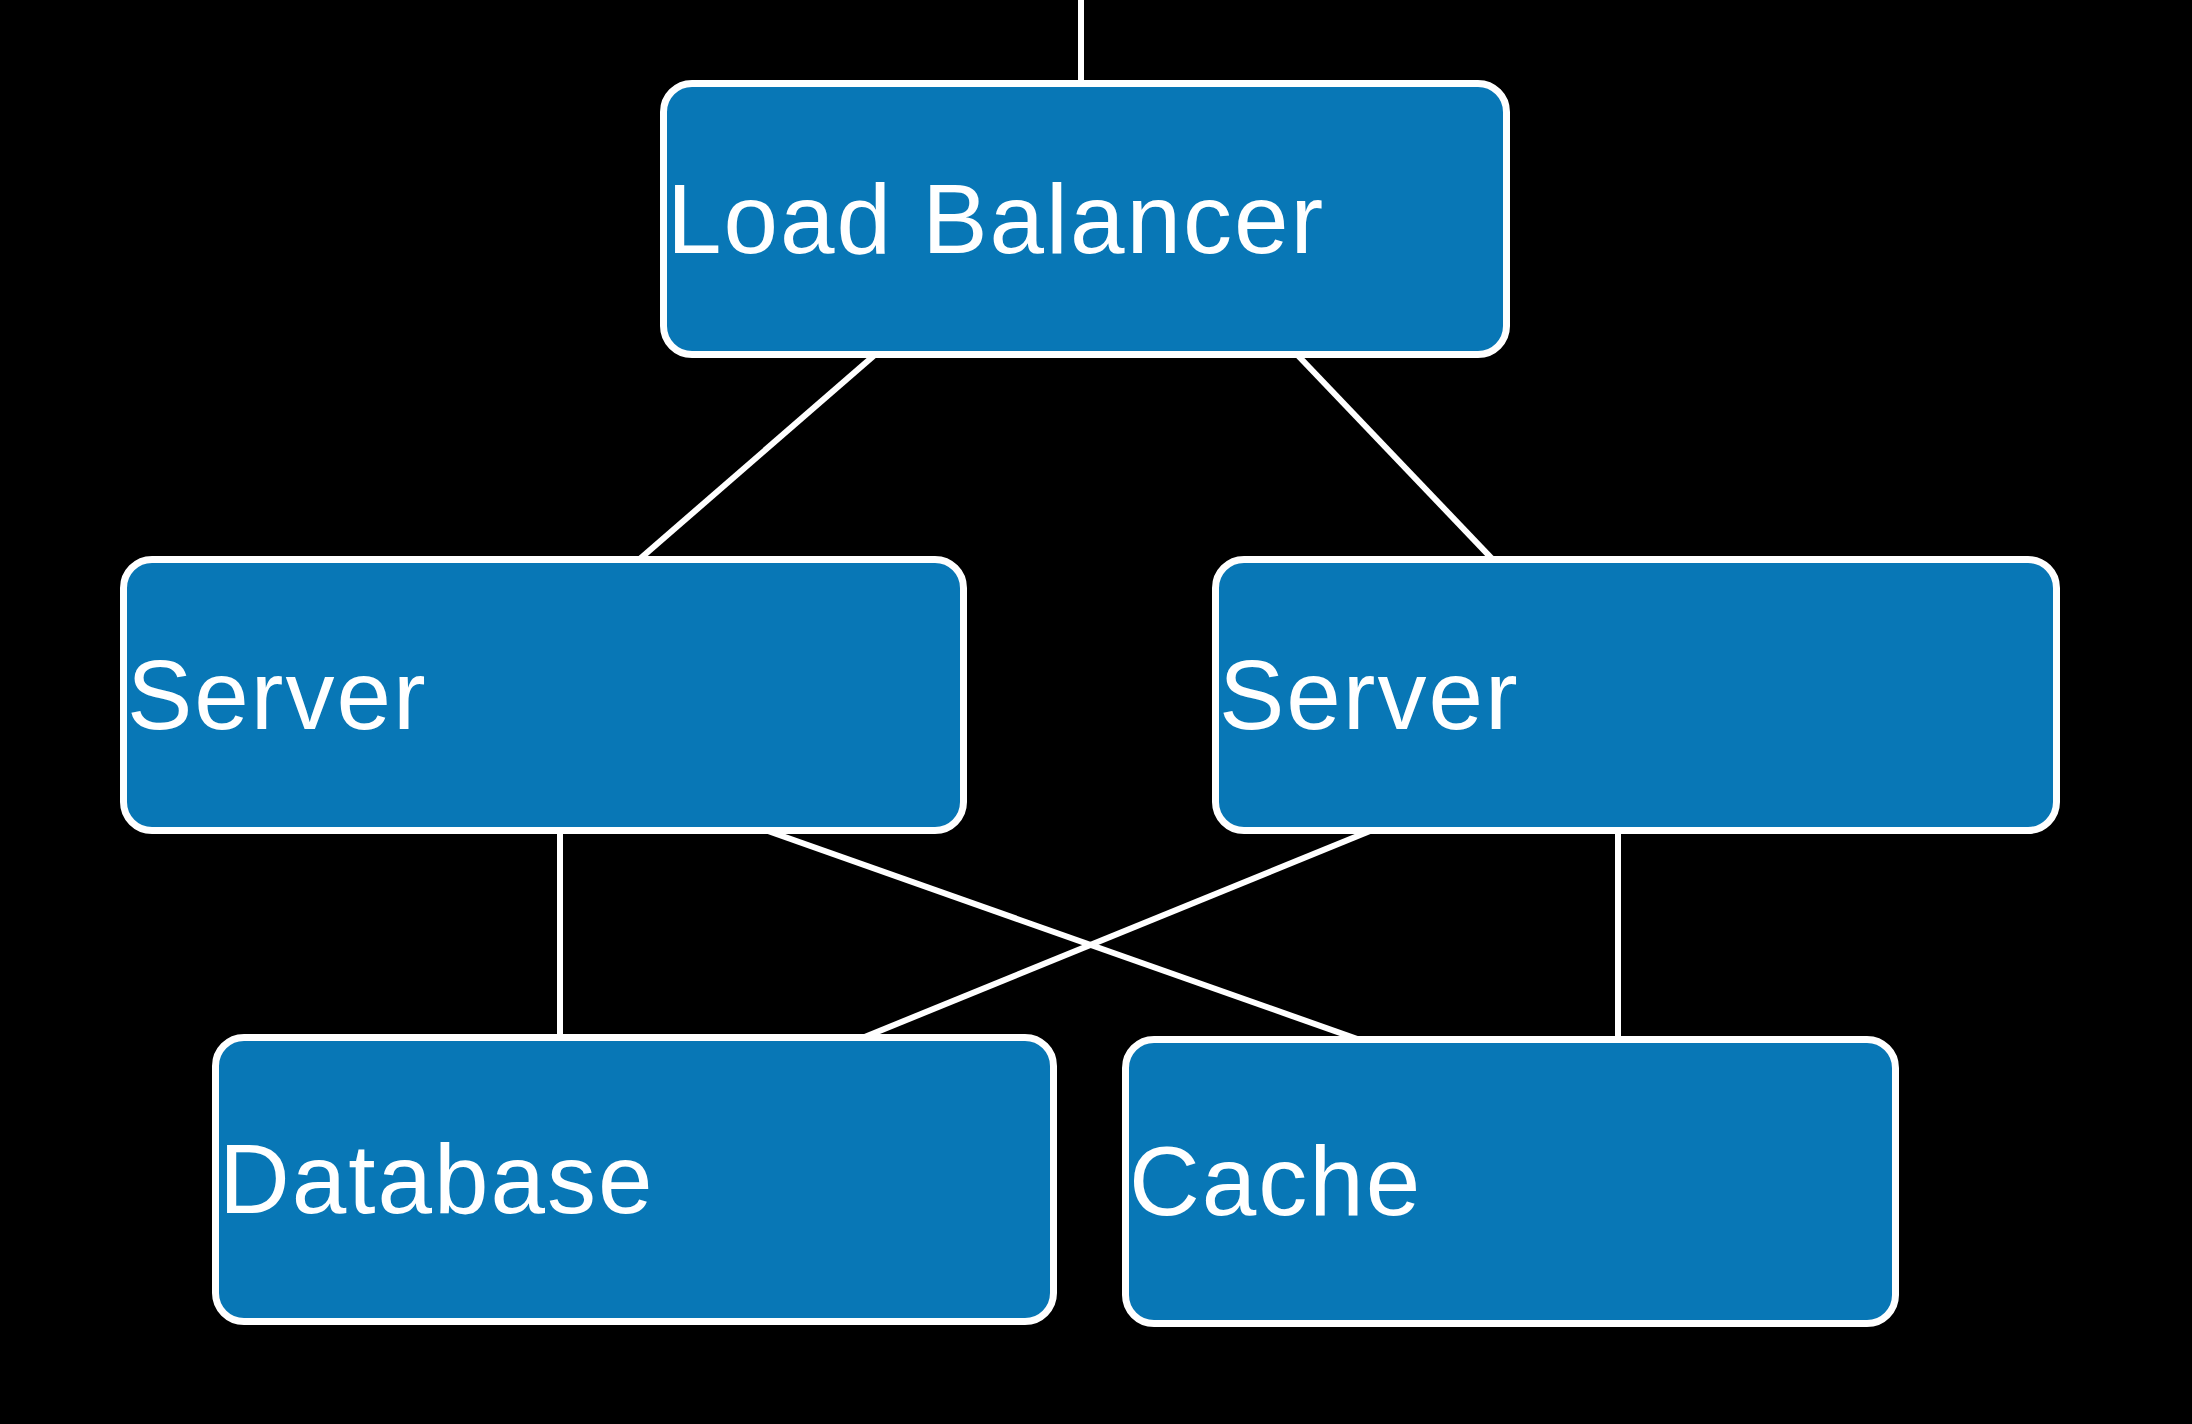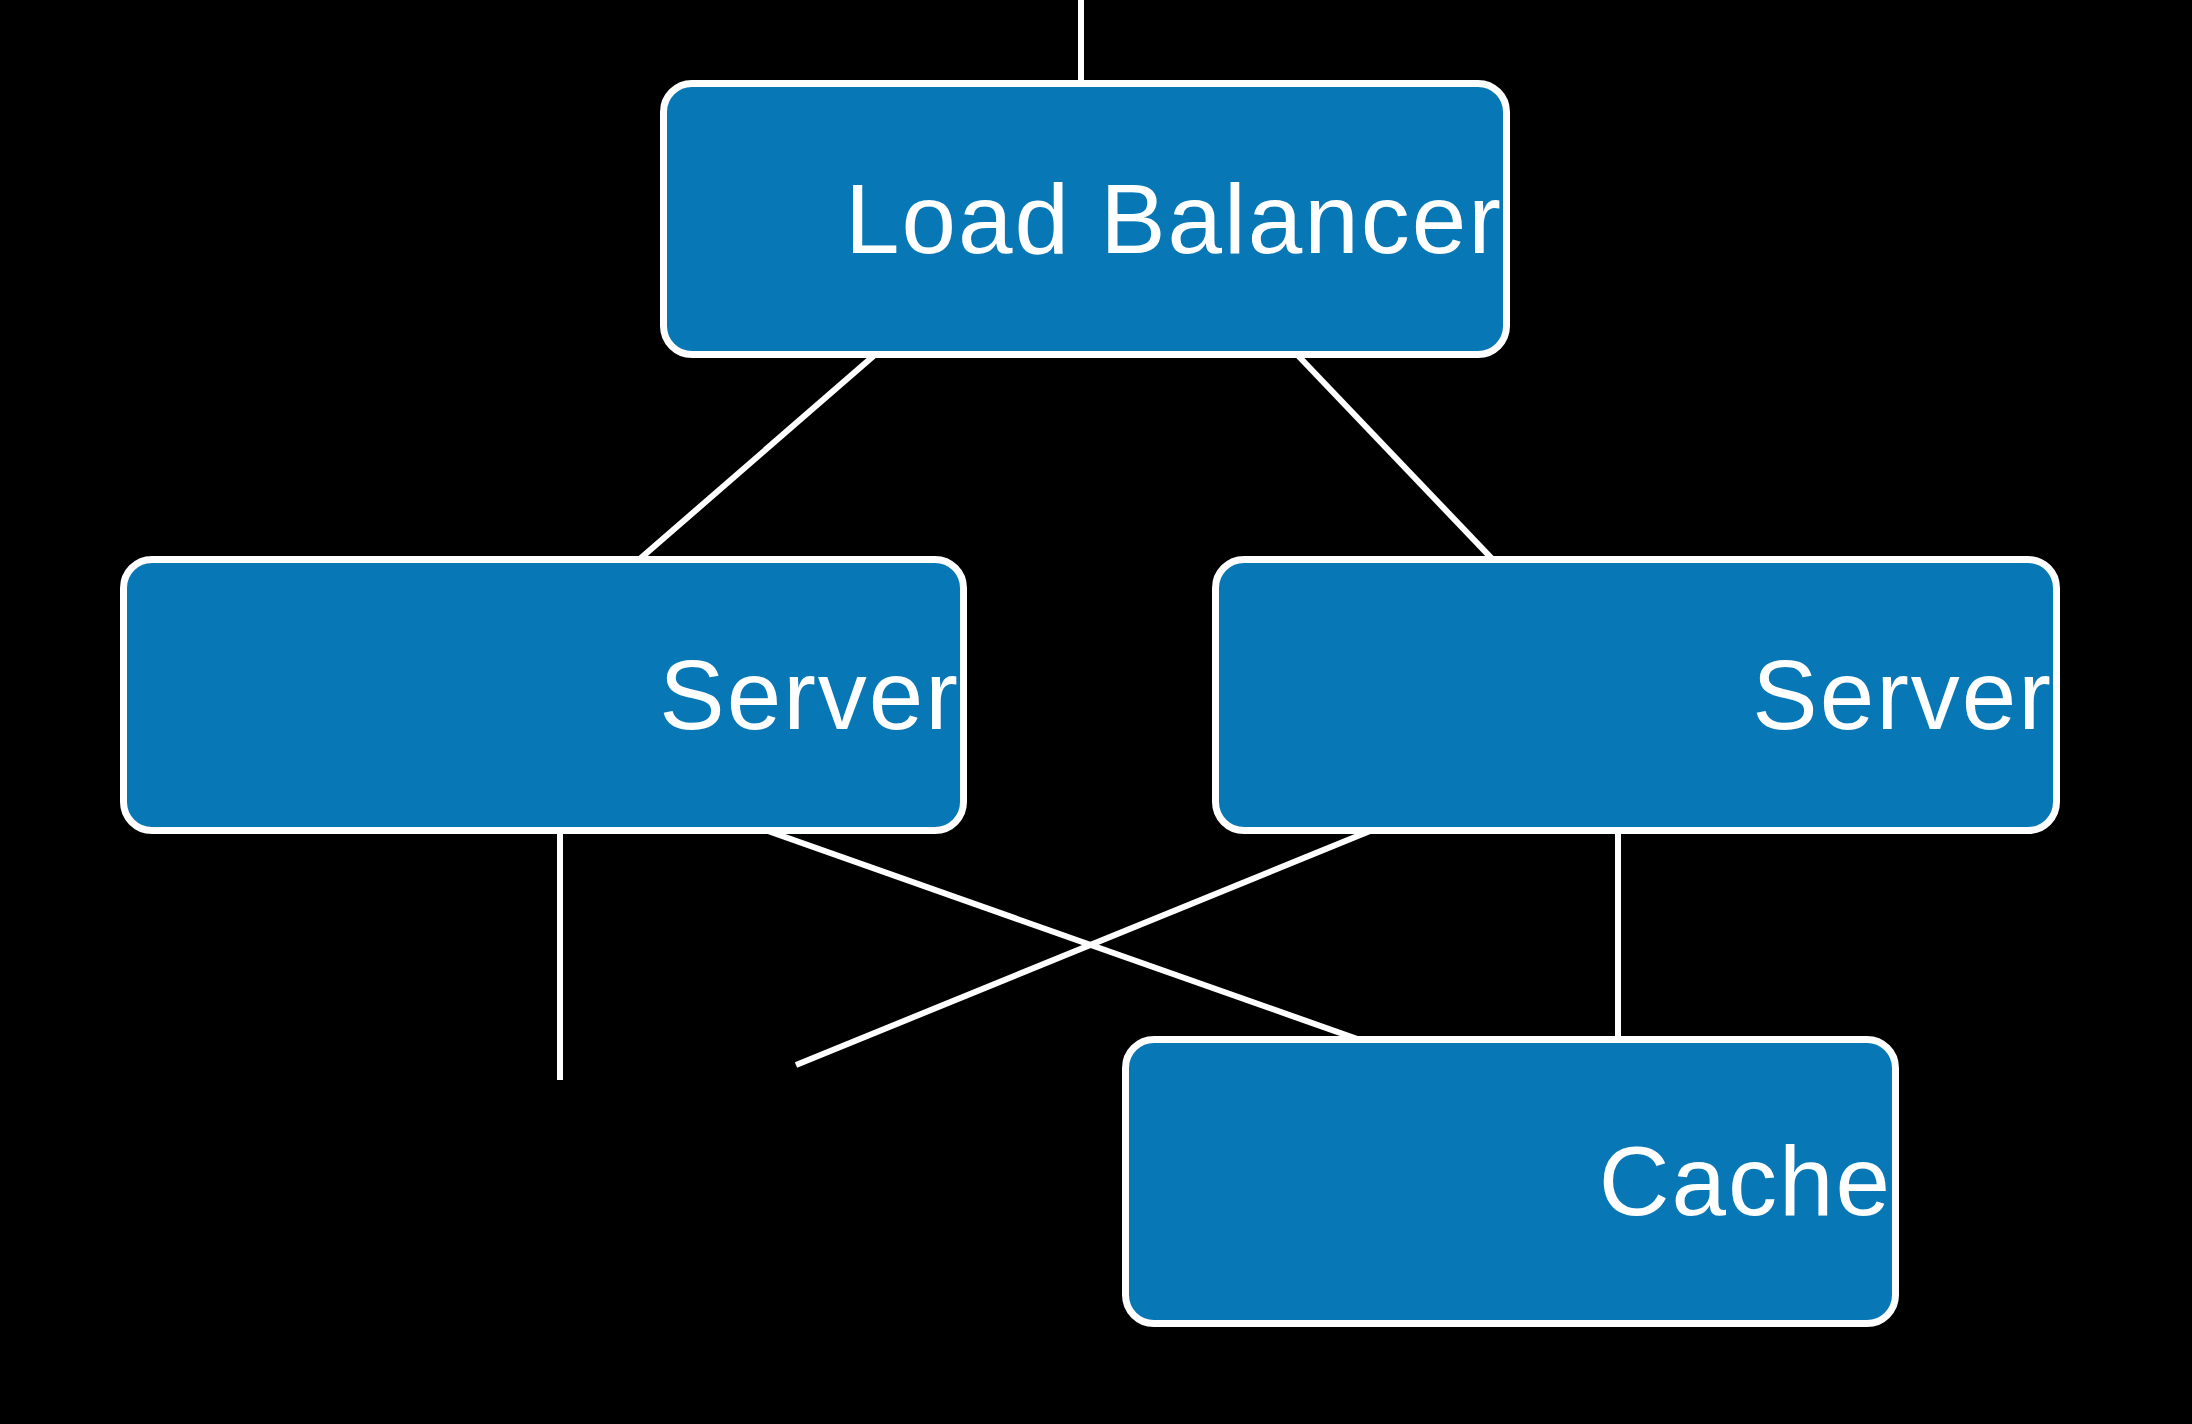--- a/index.html
+++ b/index.html
@@ -28,21 +28,21 @@
     stroke-linecap: butt;
   }
   .node {
     position: absolute;
     box-sizing: border-box;
     background: #0877b6;
     border: 7px solid #ffffff;
     border-radius: 32px;
     display: flex;
     align-items: center;
-    justify-content: flex-end;
+    justify-content: flex-start;
     color: #ffffff;
     font-size: 98px;
     font-weight: 300;
     letter-spacing: 2px;
     white-space: nowrap;
   }
   .node-lb           { left: 660px;  top: 80px;   width: 850px; height: 278px; }
   .node-server-left  { left: 120px;  top: 556px;  width: 847px; height: 278px; }
   .node-server-right { left: 1212px; top: 556px;  width: 848px; height: 278px; }
   .node-database     { left: 212px;  top: 1034px; width: 845px; height: 291px; }
@@ -68,18 +68,21 @@
   </div>
 
   <div class="node node-server-left">
     <span>Server</span>
   </div>
 
   <div class="node node-server-right">
     <span>Server</span>
   </div>
 
+  <div class="node node-database">
+    <span>Database</span>
+  </div>
 
   <div class="node node-cache">
     <span>Cache</span>
   </div>
 
 </div>
 
 </body></html>

